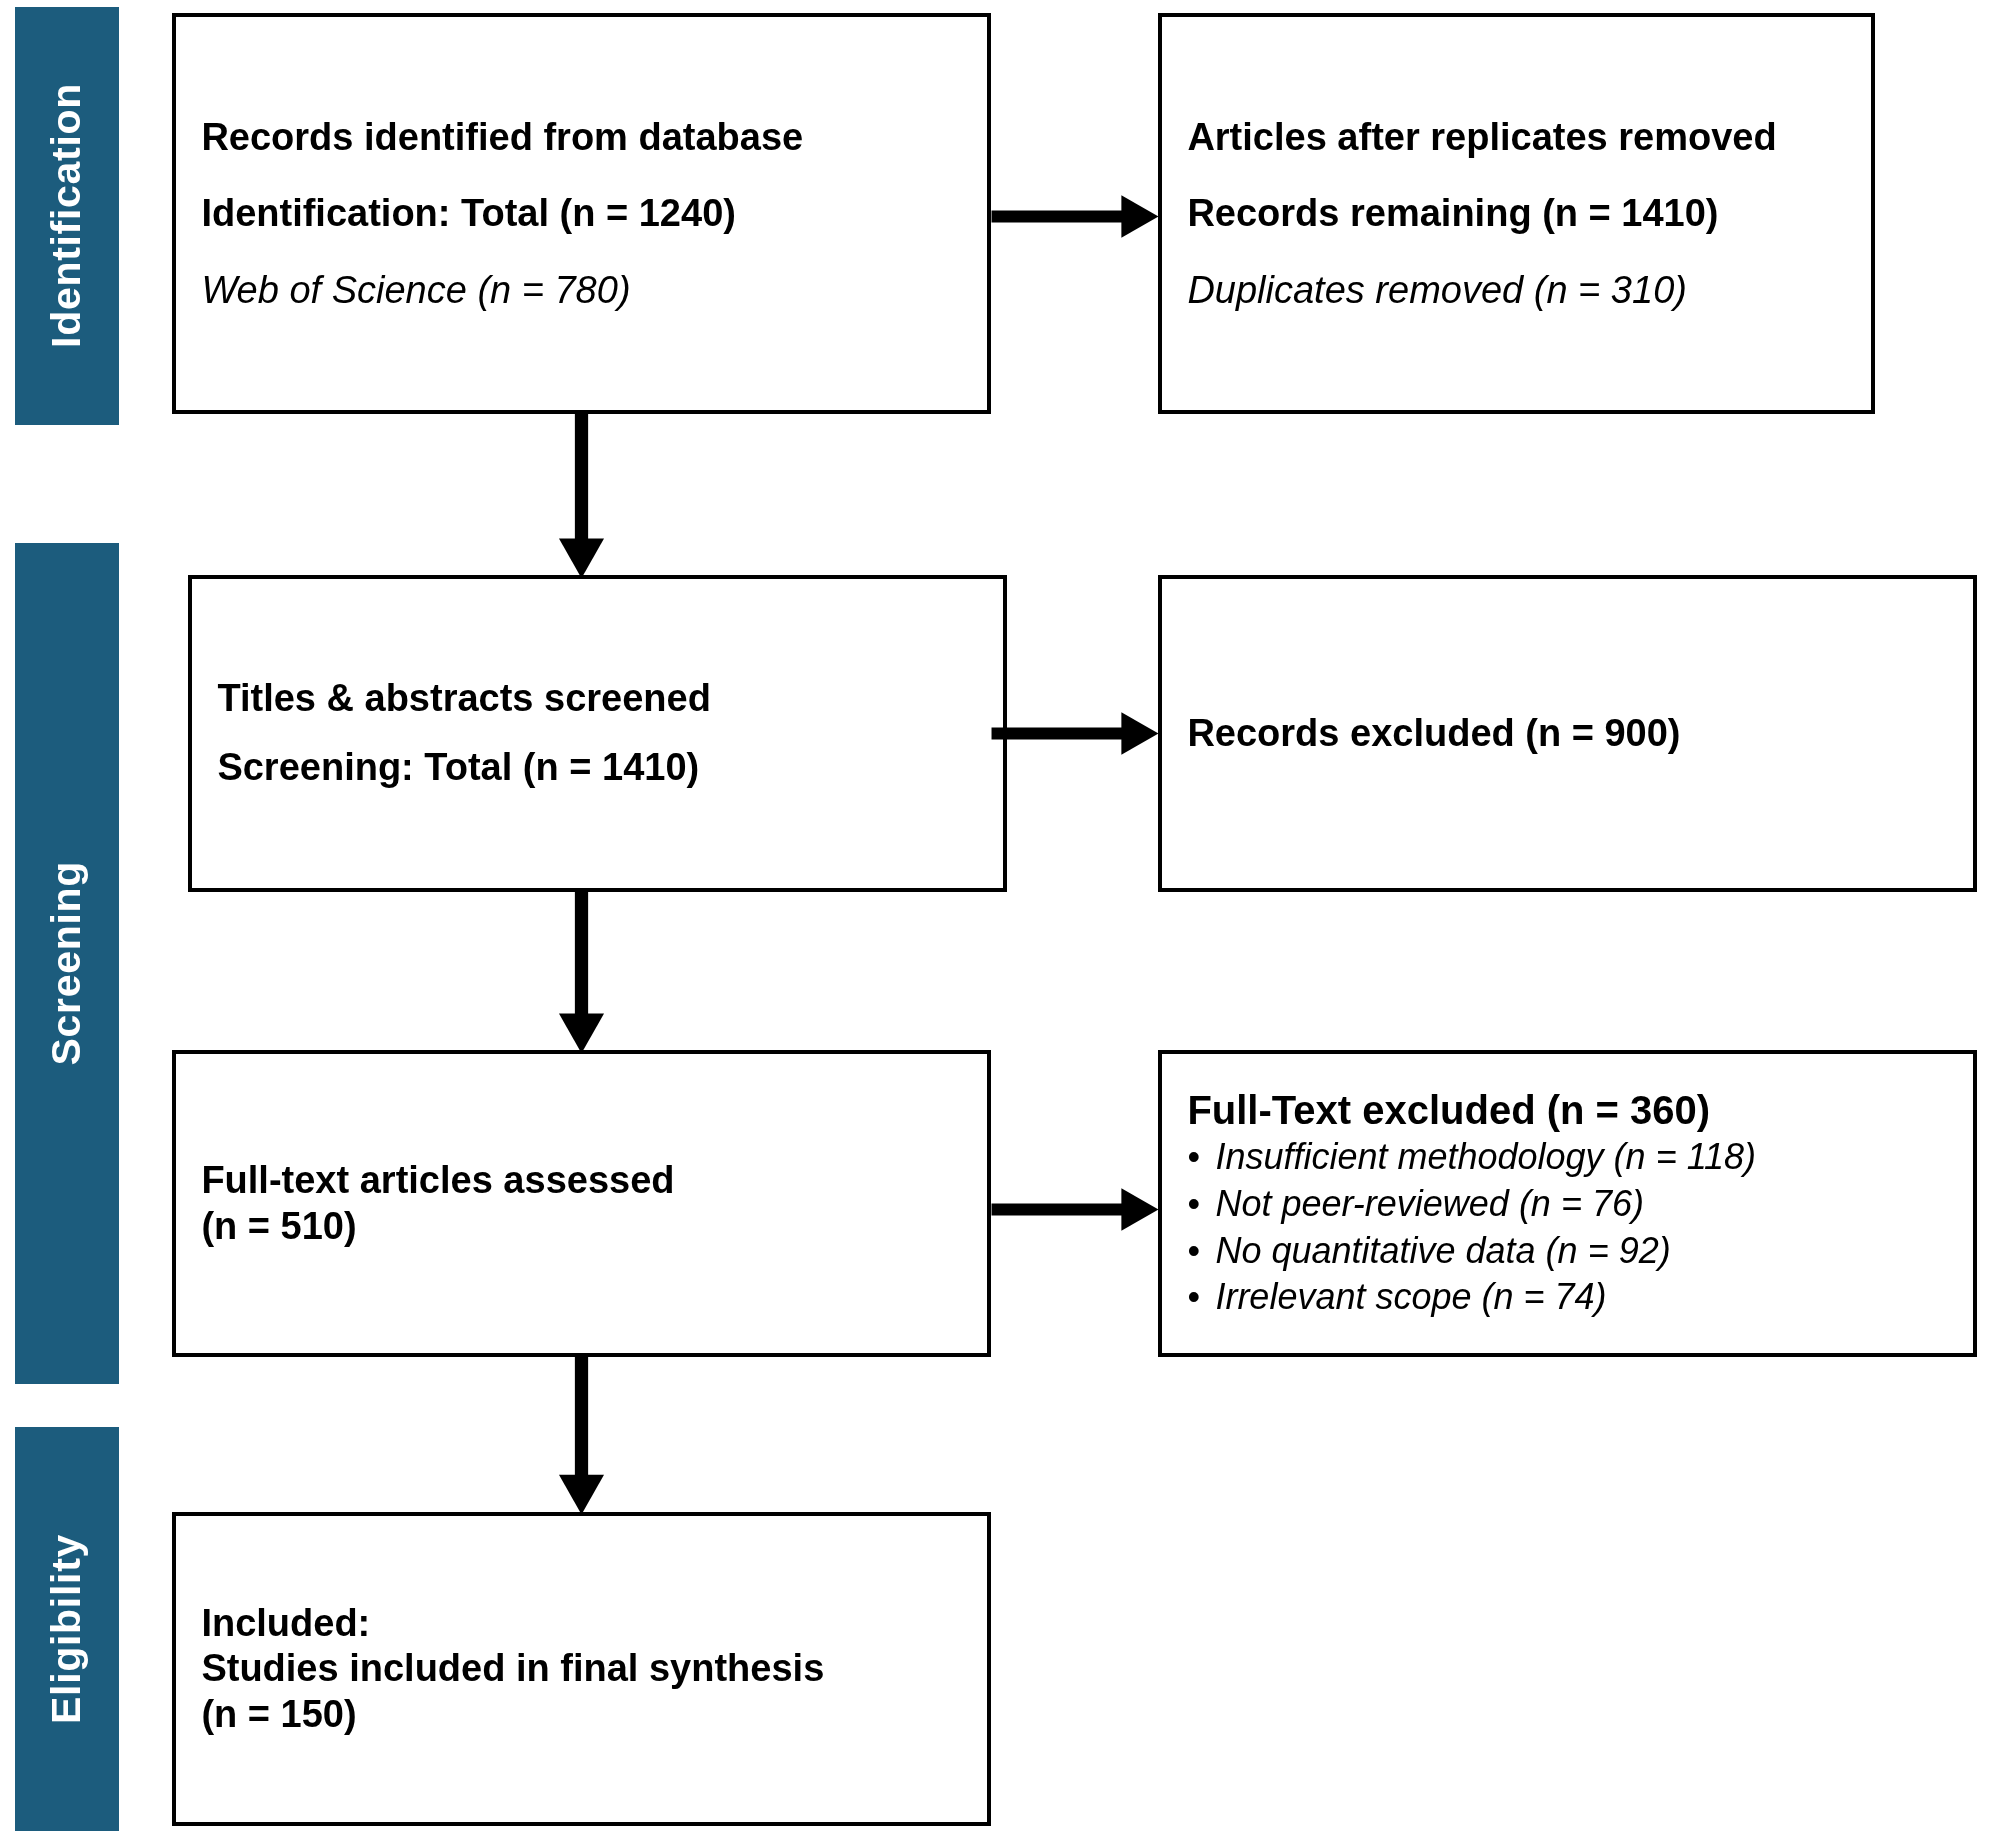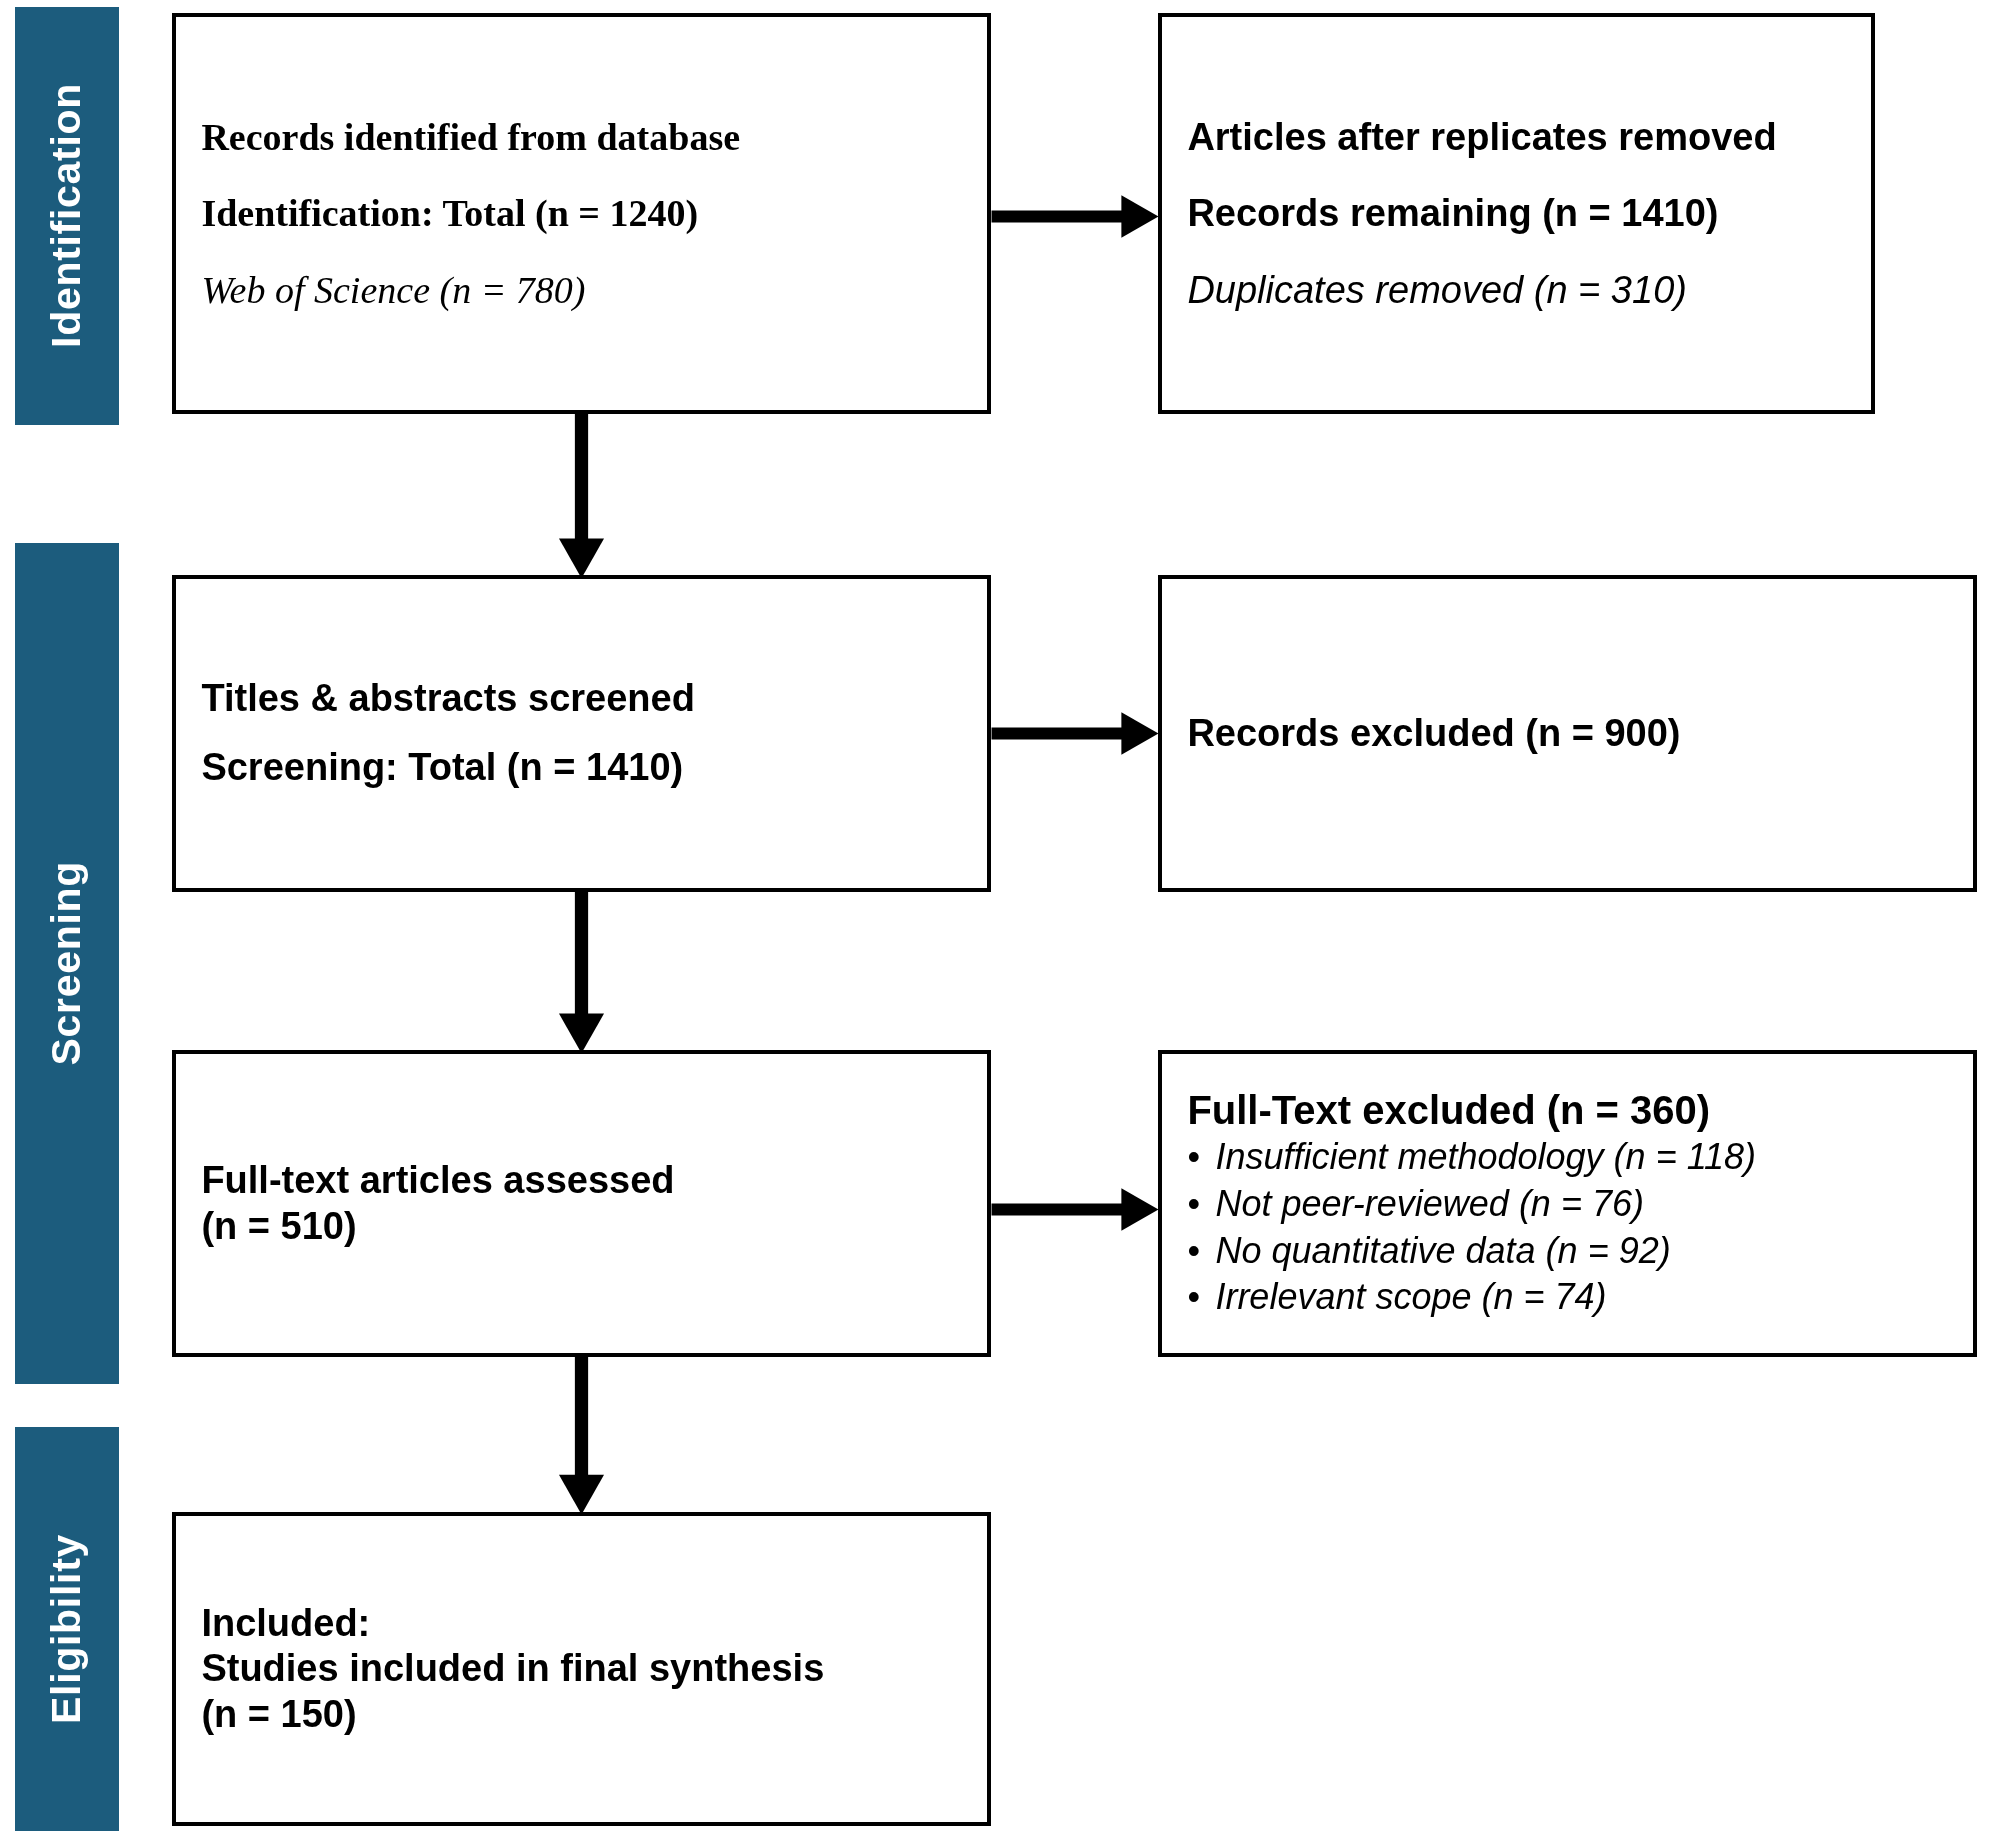--- a/index.html
+++ b/index.html
@@ -99,41 +99,41 @@
   </div>
 
   <div class="phase-bar" style="left:14.7px; top:543px; width:104px; height:841px;">
     <span class="phase-label">Screening</span>
   </div>
 
   <div class="phase-bar" style="left:14.7px; top:1427px; width:104px; height:404px;">
     <span class="phase-label">Eligibility</span>
   </div>
 
-  <div class="flow-box" style="left:172px; top:13.4px; width:819px; height:401px;font-family:Liberation Serif, serif;">
+  <div class="flow-box" style="left:172px; top:13.4px; width:819px; height:401px;">
     <div class="box-inner">
       <div class="line bold">Records identified from database</div>
       <div class="gap-lg"></div>
       <div class="line bold">Identification: Total (n = 1240)</div>
       <div class="gap-lg"></div>
       <div class="line italic">Web of Science (n = 780)</div>
     </div>
   </div>
 
   <div class="flow-box" style="left:1158px; top:13.4px; width:717px; height:401px;">
     <div class="box-inner">
       <div class="line bold">Articles after replicates removed</div>
       <div class="gap-lg"></div>
       <div class="line bold">Records remaining (n = 1410)</div>
       <div class="gap-lg"></div>
       <div class="line italic">Duplicates removed (n = 310)</div>
     </div>
   </div>
 
-  <div class="flow-box" style="left:172px; top:575px; width:819px; height:317px;">
+  <div class="flow-box" style="left:188px; top:575px; width:819px; height:317px;">
     <div class="box-inner">
       <div class="line bold">Titles &amp; abstracts screened</div>
       <div class="gap-md"></div>
       <div class="line bold">Screening: Total (n = 1410)</div>
     </div>
   </div>
 
   <div class="flow-box" style="left:1158px; top:575px; width:819px; height:317px;">
     <div class="box-inner">
       <div class="line bold">Records excluded (n = 900)</div>

